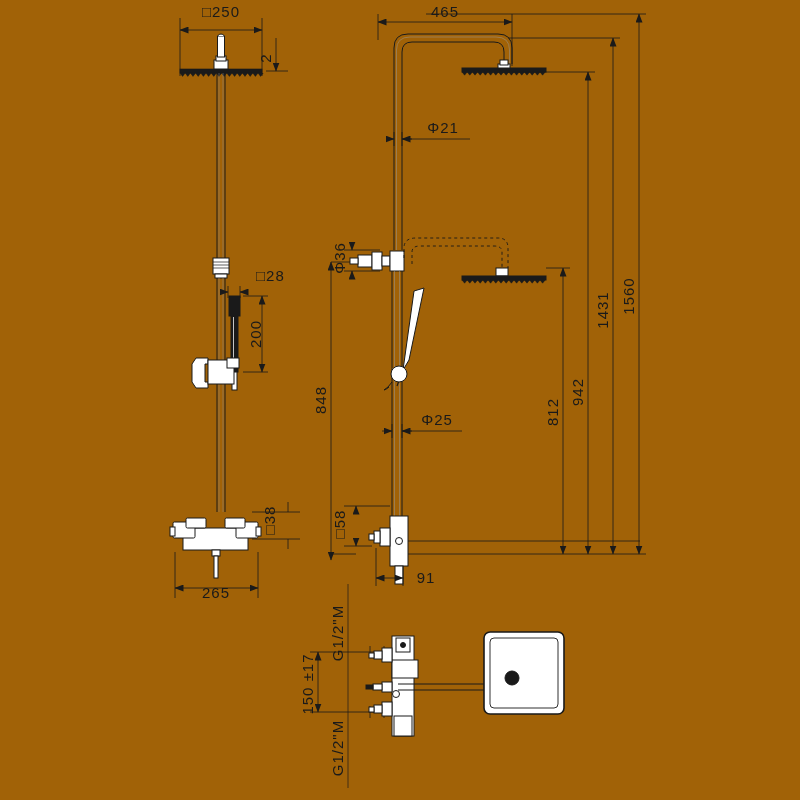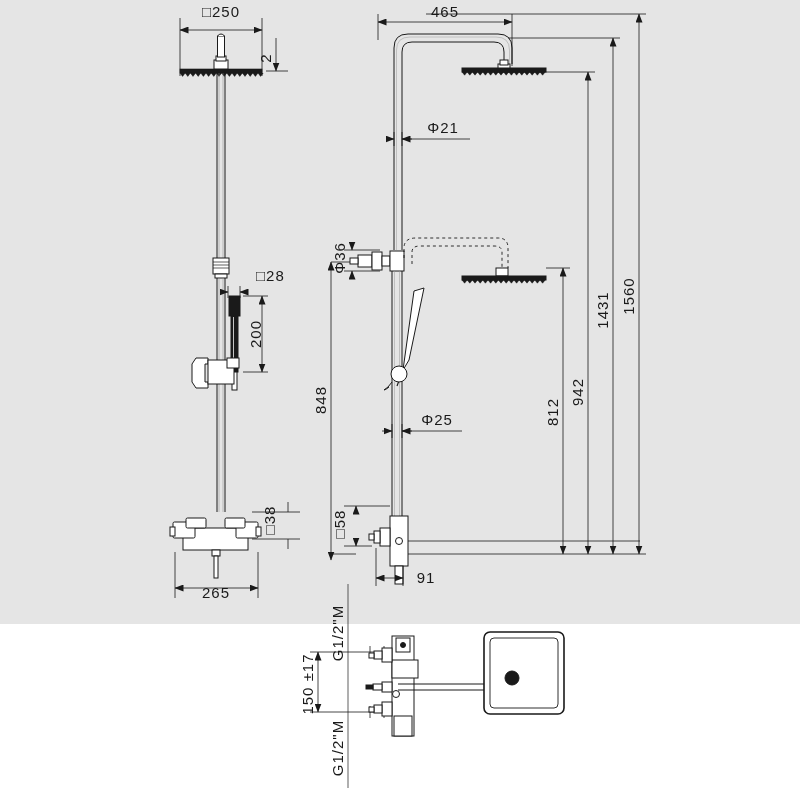--- a/index.html
+++ b/index.html
@@ -1,17 +1,17 @@
 <!DOCTYPE html>
 <html><head>
 <meta charset="utf-8">
 <style>
   html,body{margin:0;padding:0;background:#ffffff;}
   body{width:800px;height:800px;overflow:hidden;font-family:"Liberation Sans",sans-serif;}
-  #sheet{position:relative;width:800px;height:624px;background:#e5e5e5;}
+  #sheet{position:relative;width:800px;height:800px;background:#a16207;}
   svg{display:block;}
   .dimtxt{font-family:"Liberation Sans",sans-serif;font-size:15px;fill:#1a1a1a;letter-spacing:1px;}
 </style>
 </head>
 <body>
 
 <div id="sheet">
 <svg width="800" height="800" viewBox="0 0 800 800" xmlns="http://www.w3.org/2000/svg">
   <defs>
     <marker id="ar" markerWidth="9" markerHeight="7" refX="8.5" refY="3.5" orient="auto" markerUnits="userSpaceOnUse">

